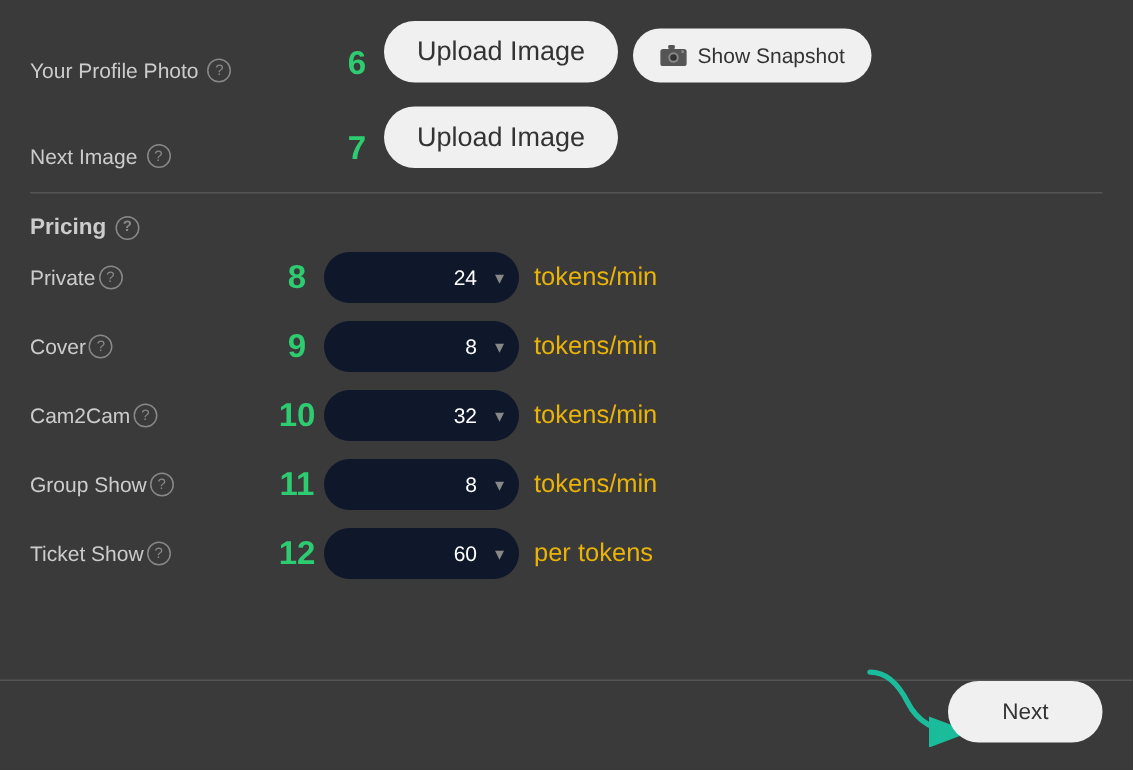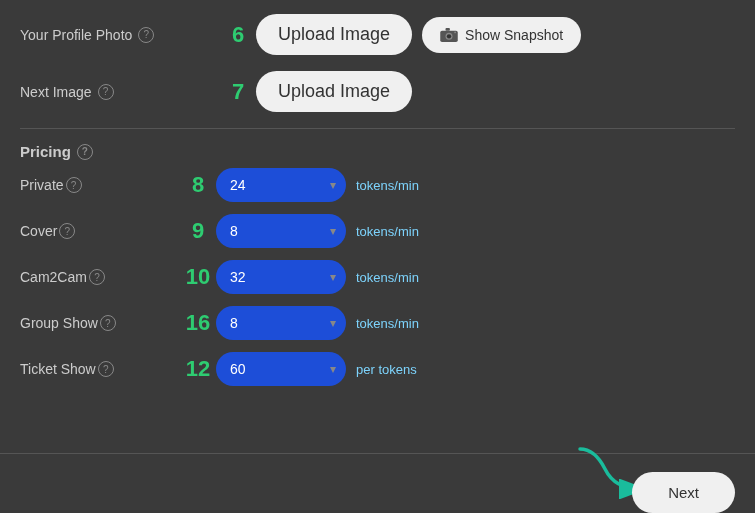--- a/index.html
+++ b/index.html
@@ -16,21 +16,21 @@
     .main-container {
       width: 755px;
       height: 513px;
       background: #3a3a3a;
       padding: 14px 20px;
       position: relative;
     }
 
     .section-row {
       display: flex;
-      align-items: center;
+      align-items: flex-end;
       margin-bottom: 16px;
     }
 
     .label-area {
       width: 200px;
       display: flex;
       align-items: center;
       gap: 6px;
       font-size: 14px;
       color: #ccc;
@@ -115,66 +115,67 @@
     .pricing-label {
       width: 160px;
       display: flex;
       align-items: center;
       gap: 2px;
       font-size: 14px;
       color: #ccc;
     }
 
     .select-dropdown {
-      background: #1d4ed8;
+      background: #0f172a;
       color: #fff;
       border: none;
       border-radius: 20px;
       padding: 9px 28px 9px 14px;
       font-size: 14px;
       appearance: none;
       -webkit-appearance: none;
       cursor: pointer;
       width: 130px;
       position: relative;
       outline: none;
+      text-align: right;
     }
 
     .select-wrapper {
       position: relative;
       display: inline-block;
     }
 
     .select-wrapper::after {
       content: '▾';
       position: absolute;
       right: 10px;
       top: 50%;
       transform: translateY(-50%);
       color: #888;
       pointer-events: none;
       font-size: 12px;
     }
 
     .unit-label {
       margin-left: 10px;
-      font-size: 13px;
-      color: #7dd3fc;
+      font-size: 17px;
+      color: #eab308;
     }
 
     .bottom-bar {
       position: absolute;
       bottom: 0;
       left: 0;
       right: 0;
       height: 60px;
       background: #3a3a3a;
       border-top: 1px solid #555;
       display: flex;
-      align-items: flex-end;
+      align-items: flex-start;
       justify-content: flex-end;
       padding: 0 20px;
     }
 
     .btn-next {
       background: #f0f0f0;
       border: none;
       border-radius: 25px;
       padding: 12px 36px;
       font-size: 15px;
@@ -258,21 +259,21 @@
         </div>
         <div class="step-number">10</div>
         <div class="select-wrapper"><select class="select-dropdown"><option value="8">8</option><option value="16">16</option><option value="24">24</option><option value="32" selected="">32</option><option value="40">40</option><option value="48">48</option></select></div>
         <span class="unit-label">tokens/min</span>
       </div>
       <div class="pricing-row">
         <div class="pricing-label">
           <span>Group Show</span>
           <span class="help-icon">?</span>
         </div>
-        <div class="step-number">16</div>
+        <div class="step-number">11</div>
         <div class="select-wrapper"><select class="select-dropdown"><option value="2">2</option><option value="4">4</option><option value="6">6</option><option value="8" selected="">8</option><option value="10">10</option><option value="12">12</option></select></div>
         <span class="unit-label">tokens/min</span>
       </div>
       <div class="pricing-row">
         <div class="pricing-label">
           <span>Ticket Show</span>
           <span class="help-icon">?</span>
         </div>
         <div class="step-number">12</div>
         <div class="select-wrapper"><select class="select-dropdown"><option value="30">30</option><option value="40">40</option><option value="50">50</option><option value="60" selected="">60</option><option value="70">70</option><option value="80">80</option><option value="100">100</option></select></div>

